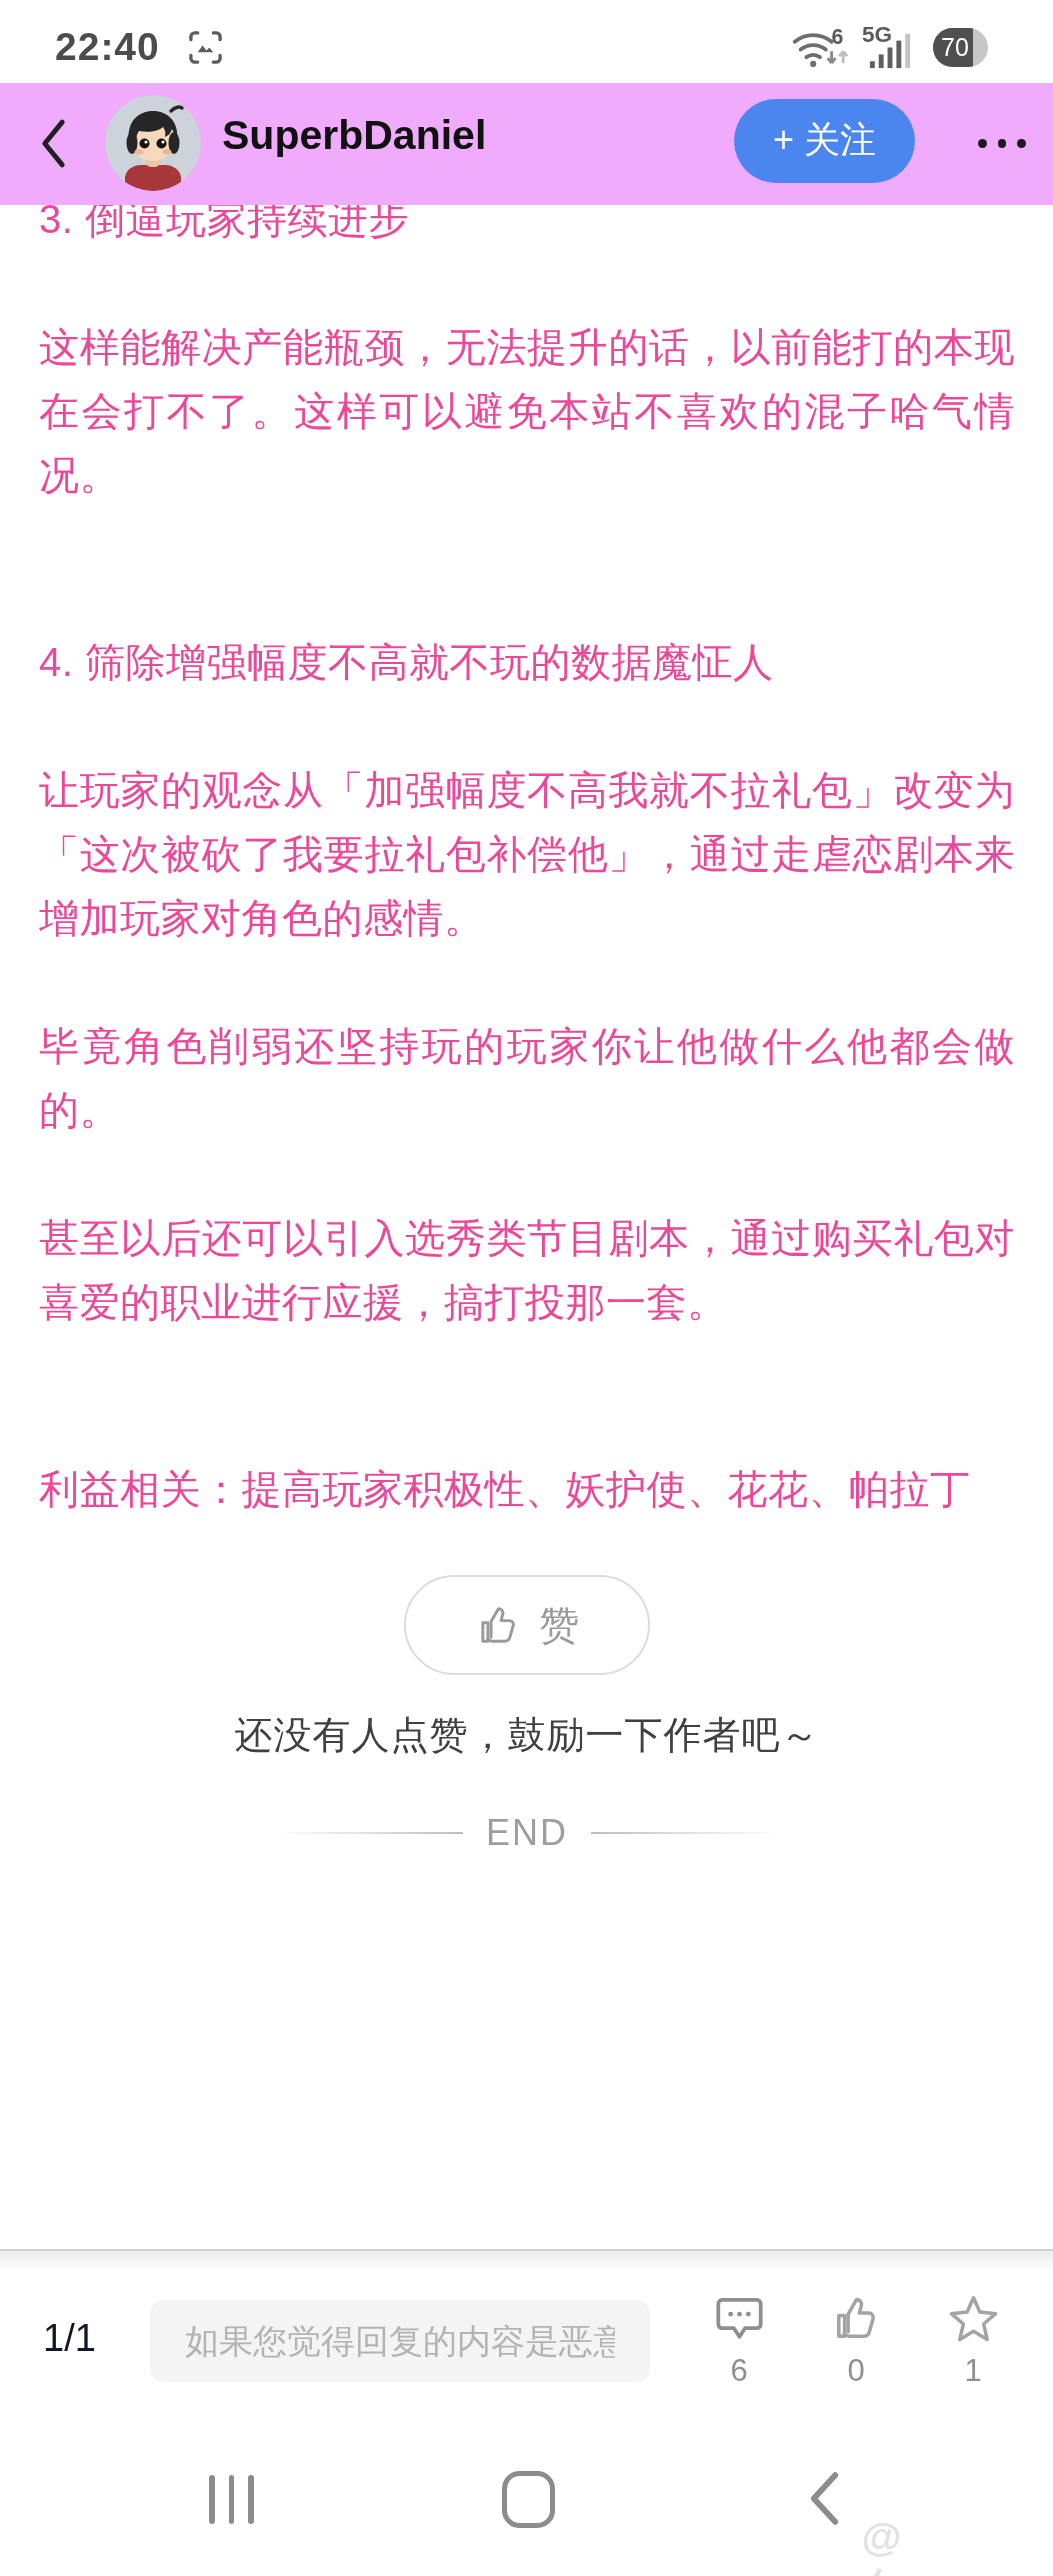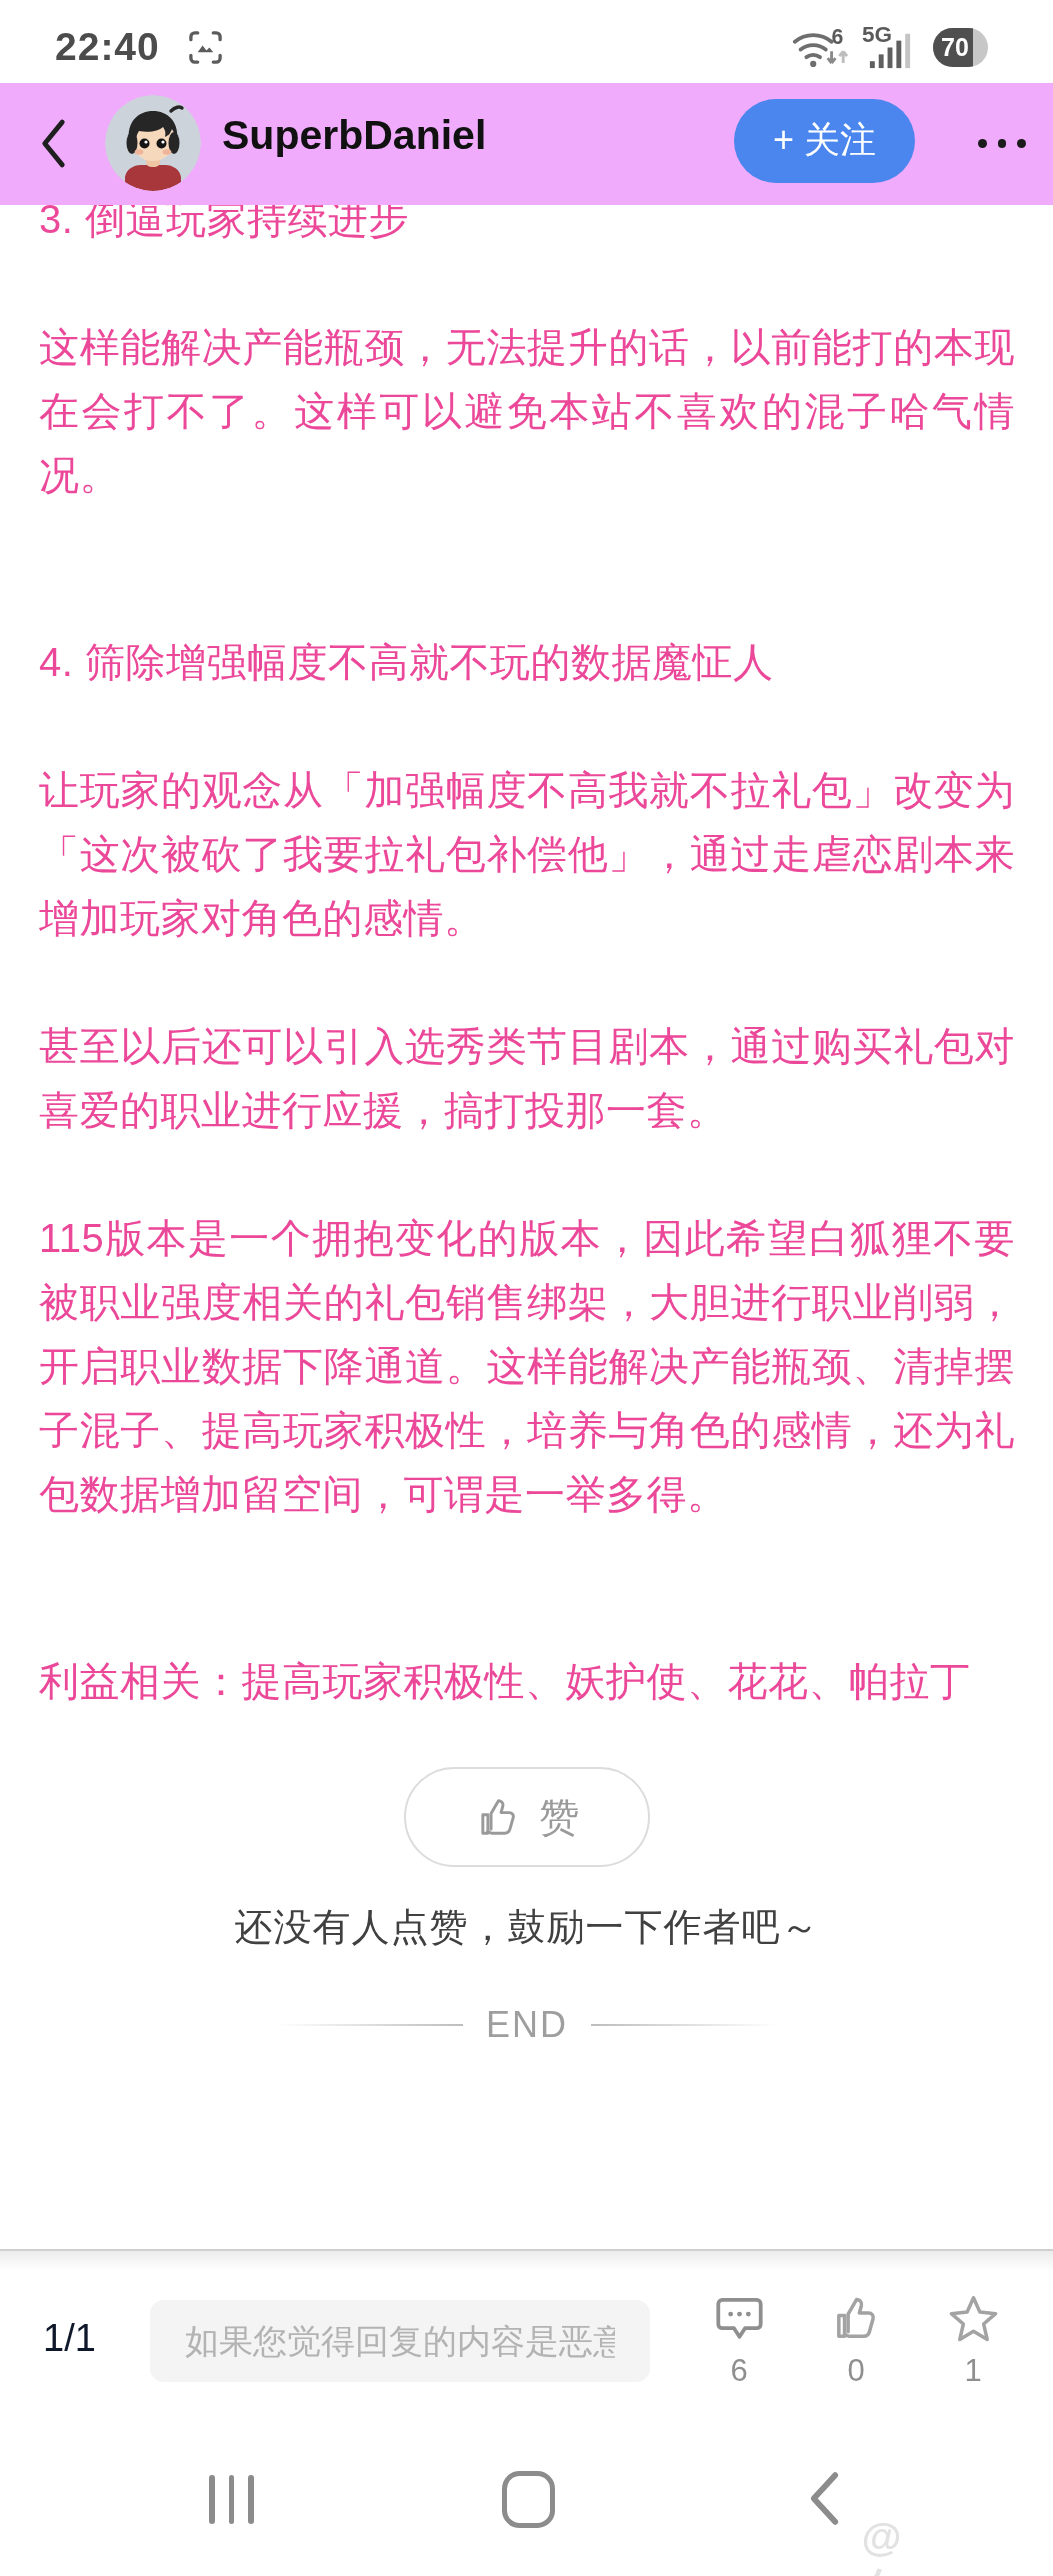--- a/index.html
+++ b/index.html
@@ -9,21 +9,21 @@
 
   
   .statusbar { position:absolute; top:0; left:0; width:1054px; height:83px; z-index:10;
     background:#fff; display:flex; align-items:center; }
   .sb-time { position:absolute; left:55px; top:25px; font-size:39px; font-weight:bold; color:#4c4c4c; letter-spacing:1px; }
   .sb-capture { position:absolute; left:187px; top:29px; }
   .sb-right { position:absolute; right:66px; top:21.5px; display:flex; align-items:center; gap:13.7px; }
   .battery { position:relative; width:55px; height:39px; border-radius:19.5px; background:#c7c7c7; overflow:hidden; }
   .battery-fill { position:absolute; left:0; top:0; height:100%; width:72%; background:#4f4f4f; }
   .battery-text { position:absolute; left:0; top:0; width:80%; height:100%; display:flex; align-items:center; justify-content:center;
-    color:#fff; font-size:25px; font-weight:bold; }
+    color:#fff; font-size:25px; font-weight:normal; }
 
   
   .header { position:absolute; top:83px; left:0; width:1054px; height:122px; background:#f0abfc; z-index:9;
     display:flex; align-items:center; }
   .back-btn { position:absolute; left:29px; top:31px; width:49px; height:59px; display:flex; align-items:center; justify-content:center; }
   .avatar { position:absolute; left:105px; top:11.7px; width:96px; height:96px; border-radius:50%; overflow:hidden; }
   .username { position:absolute; left:222px; top:29px; font-size:41px; font-weight:bold; color:#111; }
   .follow-btn { position:absolute; left:734px; top:15.6px; width:181px; height:84px; border:none;
     background:#4a86ee; color:#fff; font-size:36px; border-radius:42px; display:flex; align-items:center; justify-content:center; gap:7.8px; }
   .more-btn { position:absolute; left:968px; top:41px; width:68px; height:39px; display:flex; align-items:center; justify-content:center; gap:10.7px; }
@@ -163,22 +163,22 @@
         <i></i>
         <i></i>
       </div>
   </div>
 
   <div class="content">
     <p class="first">3. 倒逼玩家持续进步</p>
     <p>这样能解决产能瓶颈，无法提升的话，以前能打的本现在会打不了。这样可以避免本站不喜欢的混子哈气情况。</p>
     <p class="large">4. 筛除增强幅度不高就不玩的数据魔怔人</p>
     <p>让玩家的观念从「加强幅度不高我就不拉礼包」改变为「这次被砍了我要拉礼包补偿他」，通过走虐恋剧本来增加玩家对角色的感情。</p>
+    <p>毕竟角色削弱还坚持玩的玩家你让他做什么他都会做的。</p>
     <p>甚至以后还可以引入选秀类节目剧本，通过购买礼包对喜爱的职业进行应援，搞打投那一套。</p>
-    <p>115版本是一个拥抱变化的版本，因此希望白狐狸不要被职业强度相关的礼包销售绑架，大胆进行职业削弱，开启职业数据下降通道。这样能解决产能瓶颈、清掉摆子混子、提高玩家积极性，培养与角色的感情，还为礼包数据增加留空间，可谓是一举多得。</p>
     <p class="large">利益相关：提高玩家积极性、妖护使、花花、帕拉丁</p>
 
     <div class="like-wrap">
       <div class="like-pill">
         <svg width="47" height="47" viewBox="0 0 24 24" fill="none" stroke="#9a9a9a" stroke-width="1.5" stroke-linecap="round" stroke-linejoin="round">
           <path d="M4 10.6 h2.6 V20 H4 z"></path>
           <path d="M6.6 19 c.5.6 1.3 1 2.1 1 h6.6 c1.2 0 2.2-.8 2.5-1.9 l1.7-6 c.4-1.3-.6-2.6-2-2.6 h-4.2 l.9-3.3 c.3-1.2-.4-2.4-1.6-2.7 l-.6-.1 -3.8 6.6 v8"></path>
         </svg>
         <span>赞</span>
       </div>

